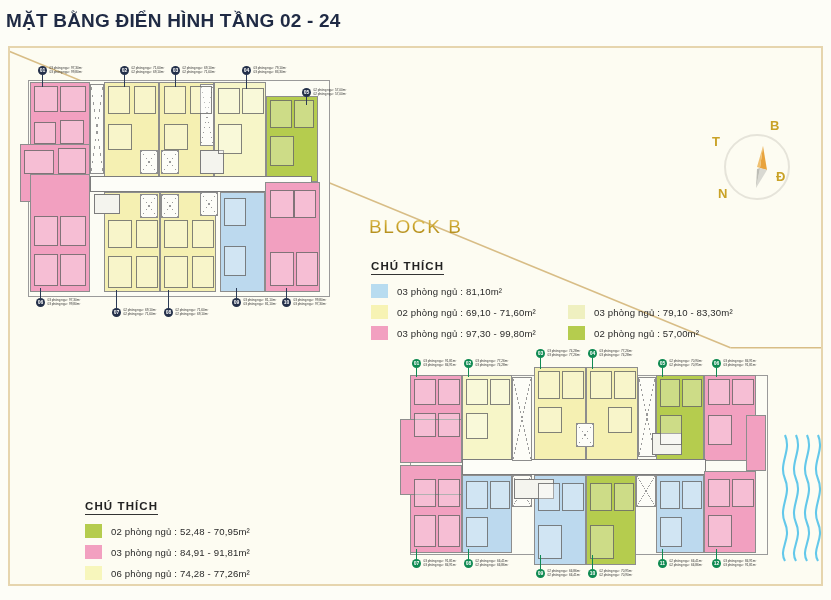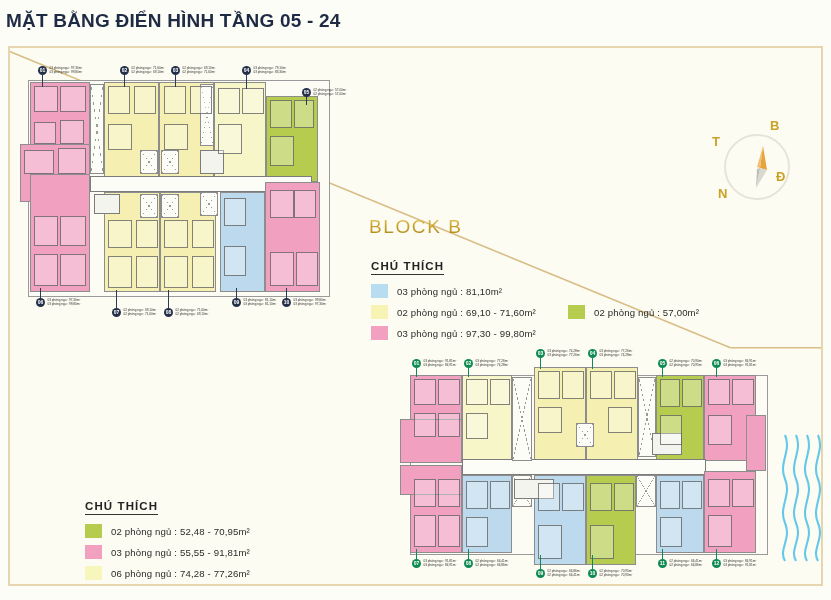--- a/index.html
+++ b/index.html
@@ -73,21 +73,21 @@
   .mk .cap{margin-left:2.5px;font-size:3.1px;line-height:4.1px;color:#2b2b2b;white-space:nowrap;}
   .mk.green .dot{background:#0f8a52;}
   .mk.green .stem{background:#0f8a52;}
   
   #water{position:absolute;left:770px;top:385px;width:46px;height:130px;}
   #water svg{display:block;}
 </style>
 </head>
 <body>
 
-<div id="page-title">MẶT BẰNG ĐIỂN HÌNH TẦNG 05 - 24</div>
+<div id="page-title">MẶT BẰNG ĐIỂN HÌNH TẦNG 02 - 24</div>
 
 <div id="panel">
 
   <svg id="diag" viewBox="0 0 815 540" preserveAspectRatio="none">
     <line x1="-4" y1="2" x2="724" y2="302" stroke="#d8bd86" stroke-width="1.6"></line>
     <line x1="724" y1="302" x2="815" y2="302" stroke="#d8bd86" stroke-width="1.6"></line>
   </svg>
 
   <div id="compass">
     <div class="ring"></div>
@@ -116,20 +116,24 @@
         <li>
             <span class="sw" style="background:#f7f3b4"></span>
             <span class="txt">02 phòng ngủ : 69,10 - 71,60m²</span>
           </li>
         <li>
             <span class="sw" style="background:#f2a0c0"></span>
             <span class="txt">03 phòng ngủ : 97,30 - 99,80m²</span>
           </li>
       </ul>
       <ul style="margin-top:21px">
+        <li>
+            <span class="sw" style="background:#eff0c0"></span>
+            <span class="txt">03 phòng ngủ : 79,10 - 83,30m²</span>
+          </li>
         <li>
             <span class="sw" style="background:#b5cc4e"></span>
             <span class="txt">02 phòng ngủ : 57,00m²</span>
           </li>
       </ul>
     </div>
   </div>
 
   <div class="plan" id="planB" style="left:4px;top:18px;width:330px;height:250px;">
 
@@ -259,21 +263,21 @@
   <div class="legend" id="legendA">
     <div class="head">CHÚ THÍCH</div>
     <div class="cols">
       <ul>
         <li>
             <span class="sw" style="background:#b5cc4e"></span>
             <span class="txt">02 phòng ngủ : 52,48 - 70,95m²</span>
           </li>
         <li>
             <span class="sw" style="background:#f2a0c0"></span>
-            <span class="txt">03 phòng ngủ : 55,55 - 91,81m²</span>
+            <span class="txt">03 phòng ngủ : 84,91 - 91,81m²</span>
           </li>
         <li>
             <span class="sw" style="background:#f7f6bc"></span>
             <span class="txt">06 phòng ngủ : 74,28 - 77,26m²</span>
           </li>
       </ul>
     </div>
   </div>
 
   <div class="plan" id="planA" style="left:384px;top:305px;width:400px;height:230px;">

